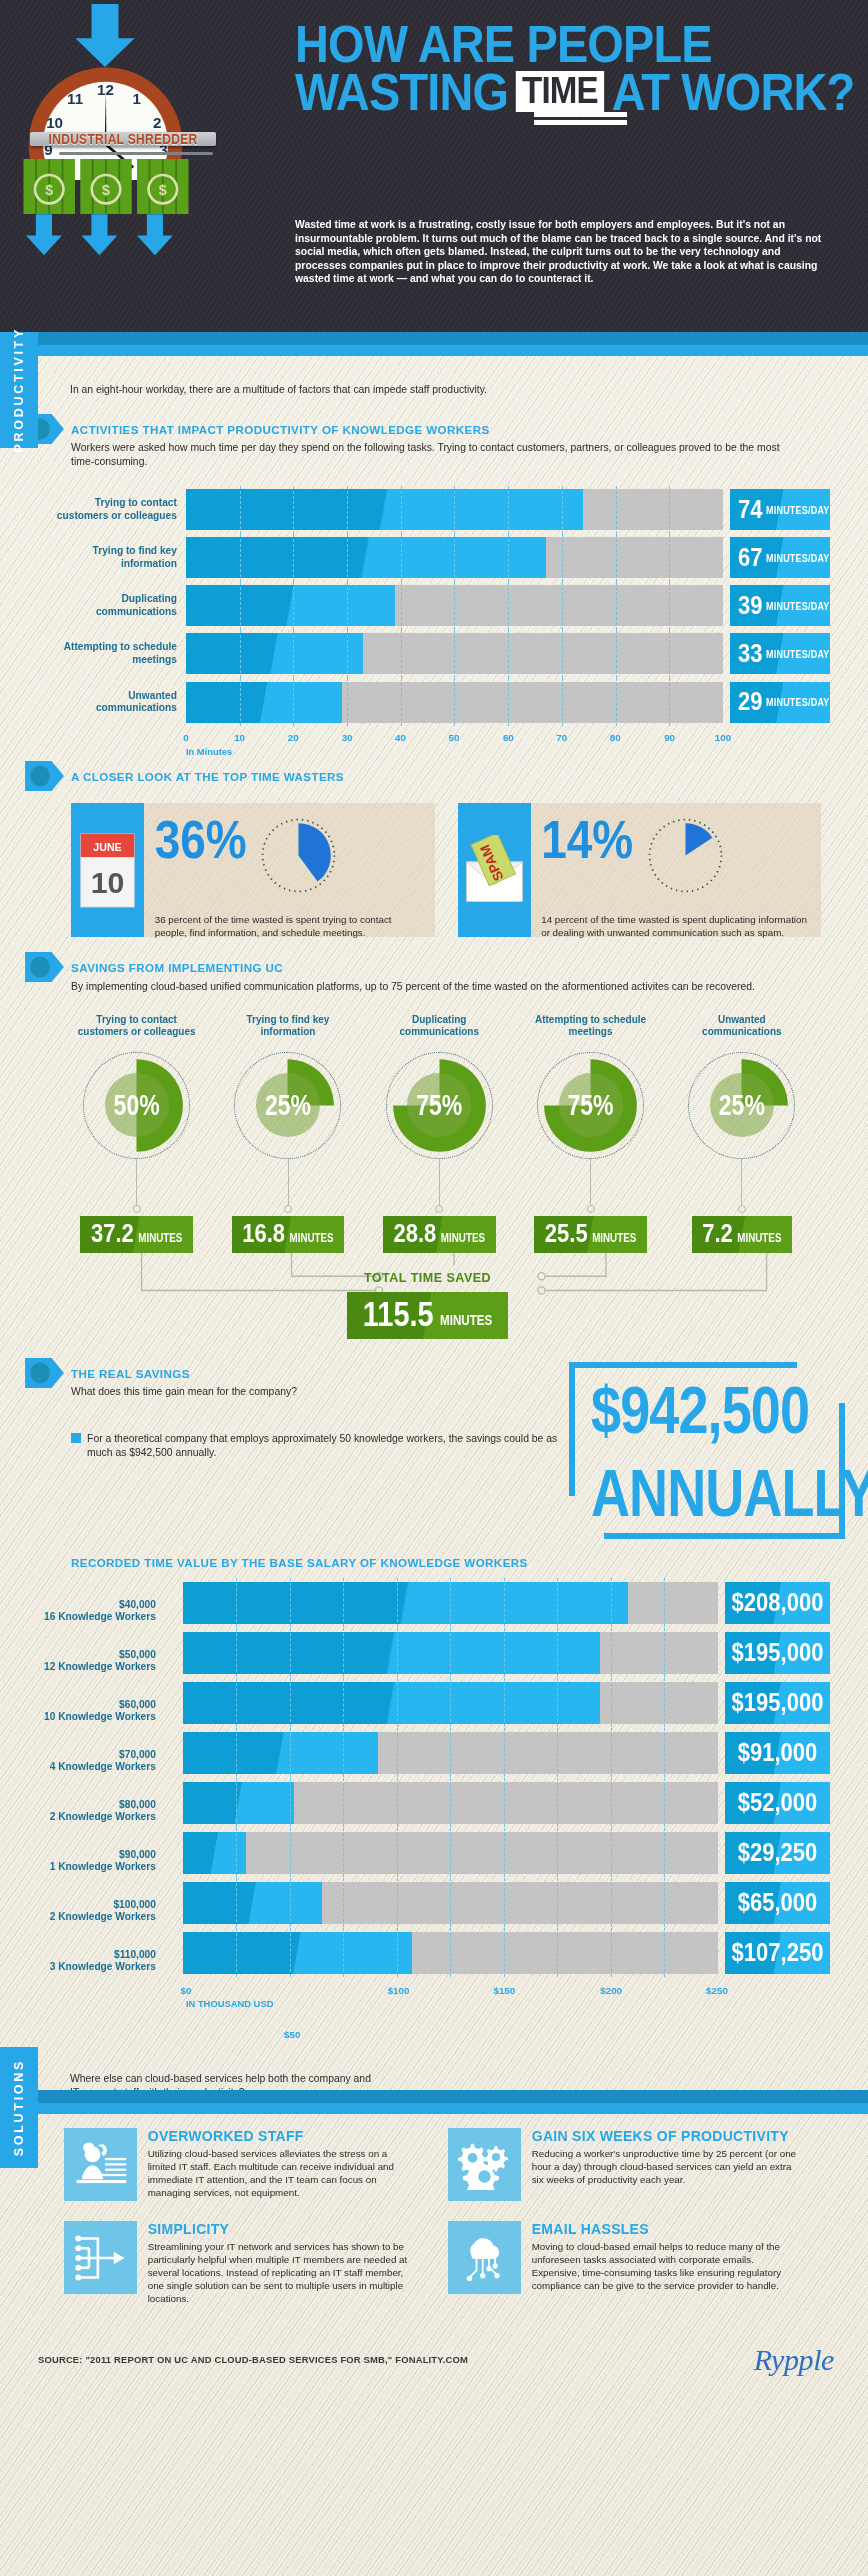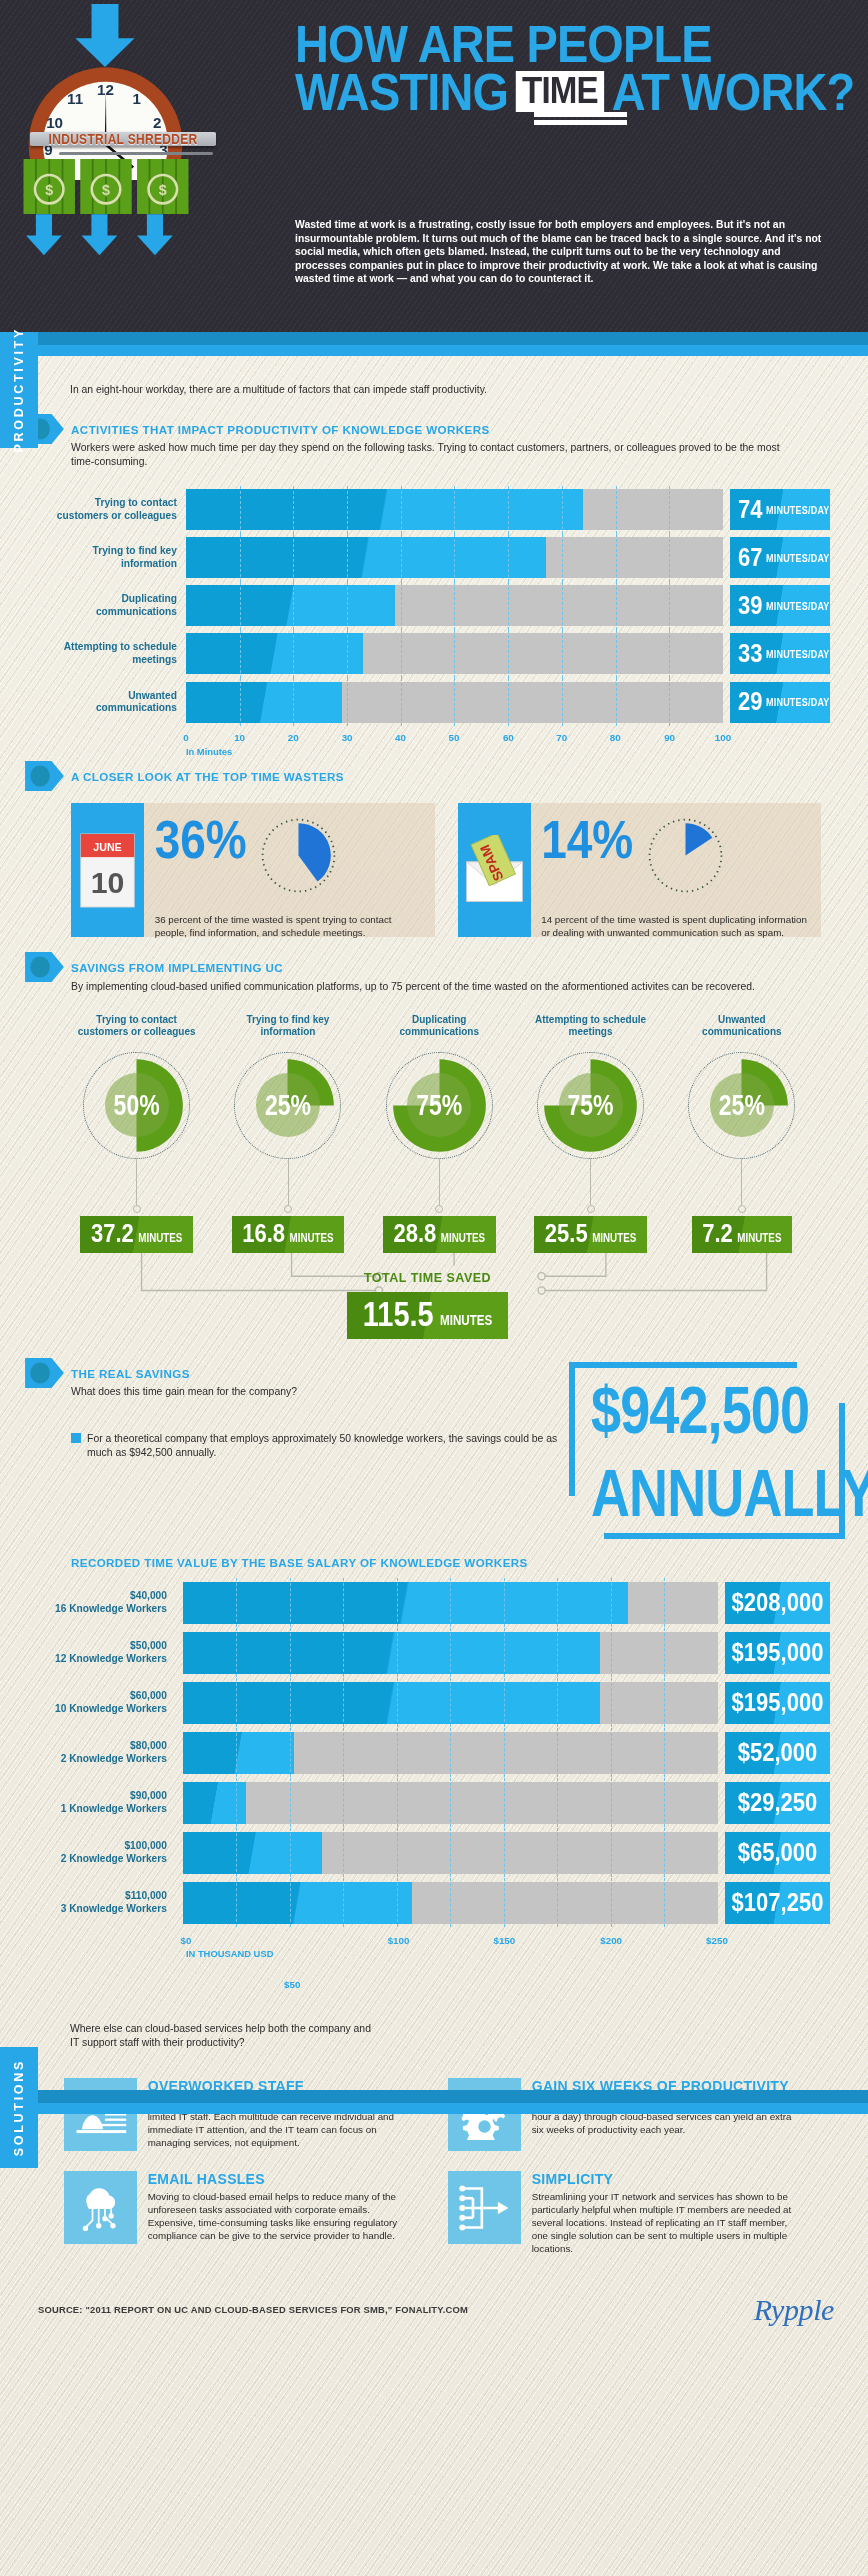--- a/index.html
+++ b/index.html
@@ -242,23 +242,23 @@
     transform:scaleY(1.25); transform-origin:top left;
   }
   .bm-br1{ position:absolute; left:5.4px; top:0; width:228px; height:5.4px; background:#27a7e7;}
   .bm-br2{ position:absolute; left:5.4px; top:0; width:5.4px; height:134px; background:#27a7e7;}
   .bm-br3{ position:absolute; right:5.4px; bottom:0; width:241px; height:6.3px; background:#27a7e7;}
   .bm-br4{ position:absolute; right:5.4px; bottom:0; width:5.4px; height:136px; background:#27a7e7;}
 
   
   .mrow{ display:flex; align-items:stretch; height:42px; margin-bottom:8px;}
   .mlabel{
-    width:165px; flex:0 0 165px; text-align:right; padding-right:16px;
+    width:165px; flex:0 0 165px; text-align:right; padding-right:27px;
     color:#1b6f93; font-size:10.2px; line-height:12.5px; font-weight:bold;
-    display:flex; flex-direction:column; justify-content:center; align-items:flex-end;
+    display:flex; flex-direction:column; justify-content:flex-end; align-items:flex-end;
     font-family:"Liberation Sans Narrow","Liberation Sans",sans-serif;
   }
   .mvalue{
     width:105px; flex:0 0 105px; margin-left:7.1px;
     background:linear-gradient(100deg,#0d9ed6 0%,#0d9ed6 49.5%,#27b6ef 50%,#27b6ef 100%);
     color:#fff; display:flex; align-items:center; justify-content:center;
     font-size:22px; font-weight:bold; transform:scaleY(1); 
     font-family:"Liberation Sans Narrow","Liberation Sans",sans-serif;
   }
   .mvalue span{ transform:scaleY(1.2); }
@@ -850,20 +850,43 @@
                 <i style="left:80%"></i>
                 <i style="left:90%"></i>
               </div>
             </div>
             <div class="mvalue">
               <span>$195,000</span>
             </div>
           </div>
           <div class="mrow">
             <div class="mlabel">
+              <span>$70,000</span>
+              <span>4 Knowledge Workers</span>
+            </div>
+            <div class="bar-track">
+              <div class="bar-fill" style="width:36.4%"></div>
+              <div class="bar-grid">
+                <i style="left:10%"></i>
+                <i style="left:20%"></i>
+                <i style="left:30%"></i>
+                <i style="left:40%"></i>
+                <i style="left:50%"></i>
+                <i style="left:60%"></i>
+                <i style="left:70%"></i>
+                <i style="left:80%"></i>
+                <i style="left:90%"></i>
+              </div>
+            </div>
+            <div class="mvalue">
+              <span>$91,000</span>
+            </div>
+          </div>
+          <div class="mrow">
+            <div class="mlabel">
               <span>$80,000</span>
               <span>2 Knowledge Workers</span>
             </div>
             <div class="bar-track">
               <div class="bar-fill" style="width:20.8%"></div>
               <div class="bar-grid">
                 <i style="left:10%"></i>
                 <i style="left:20%"></i>
                 <i style="left:30%"></i>
                 <i style="left:40%"></i>
@@ -1007,45 +1030,20 @@
               <path d="M42 6 l3 0 l1 4 l4 2 l4-2 l2 3 l-2 4 l2 4 l4 1 l0 3 l-4 1 l-2 4 l2 4 l-2 3 l-4-2 l-4 2 l-1 4 l-3 0 l-1-4 l-4-2 l-4 2 l-2-3 l2-4 l-2-4 l-4-1 l0-3 l4-1 l2-4 l-2-4 l2-3 l4 2 l4-2 z" transform="scale(.82) translate(10,2)"></path>
               <circle cx="44" cy="19" r="4.6" fill="#6ec5e8"></circle>
               <path d="M28 22 l5 0 l1.6 6 l6.4 3 l6-3 l3.5 4.5 l-3 6 l3 6 l6 1.6 l0 5.4 l-6 1.6 l-3 6 l3 6 l-3.5 4.5 l-6-3 l-6.4 3 l-1.6 6 l-5 0 l-1.6-6 l-6.4-3 l-6 3 l-3.5-4.5 l3-6 l-3-6 l-6-1.6 l0-5.4 l6-1.6 l3-6 l-3-6 l3.5-4.5 l6 3 l6.4-3 z" transform="scale(.78) translate(4,6)"></path>
               <circle cx="31" cy="41" r="7" fill="#6ec5e8"></circle>
             </g>
           </svg>
         </div>
         <div>
           <div class="sol-title">GAIN SIX WEEKS OF PRODUCTIVITY</div>
           <div class="sol-text">Reducing a worker's unproductive time by 25 percent (or one hour a day) through cloud-based services can yield an extra six weeks of productivity each year.</div>
-        </div>
-      </div>
-
-      <div class="sol-card">
-        <div class="sol-icon">
-          <svg width="55" height="50" viewBox="0 0 62 56">
-            <path d="M16 24 a9 9 0 0 1 3-12 a12 12 0 0 1 22 2 a8 8 0 0 1 2 15 H18 a8 8 0 0 1-2-5 z" fill="#ffffff"></path>
-            <g stroke="#ffffff" stroke-width="2" fill="none">
-              <path d="M22 29 V42 L14 50"></path>
-              <path d="M29 29 V46"></path>
-              <path d="M36 29 V38 L44 46"></path>
-              <path d="M43 29 V36"></path>
-            </g>
-            <g fill="#ffffff">
-              <circle cx="14" cy="51" r="3"></circle>
-                <circle cx="29" cy="48" r="3"></circle>
-              <circle cx="36" cy="40" r="3"></circle>
-                <circle cx="45" cy="48" r="3"></circle>
-              <circle cx="43" cy="37" r="3"></circle>
-            </g>
-          </svg>
-        </div>
-        <div>
-          <div class="sol-title">EMAIL HASSLES</div>
-          <div class="sol-text">Moving to cloud-based email helps to reduce many of the unforeseen tasks associated with corporate emails. Expensive, time-consuming tasks like ensuring regulatory compliance can be give to the service provider to handle.</div>
         </div>
       </div>
 
       <div class="sol-card">
         <div class="sol-icon">
           <svg width="55" height="50" viewBox="0 0 62 56">
             <g stroke="#ffffff" stroke-width="3" fill="none">
               <path d="M6 6 H28 V50 H6"></path>
               <path d="M6 17 H18"></path>
               <path d="M6 28 H48"></path>
@@ -1062,20 +1060,45 @@
               <path d="M46 21 l12 7 l-12 7 z"></path>
             </g>
           </svg>
         </div>
         <div>
           <div class="sol-title">SIMPLICITY</div>
           <div class="sol-text">Streamlining your IT network and services has shown to be particularly helpful when multiple IT members are needed at several locations. Instead of replicating an IT staff member, one single solution can be sent to multiple users in multiple locations.</div>
         </div>
       </div>
 
+      <div class="sol-card">
+        <div class="sol-icon">
+          <svg width="55" height="50" viewBox="0 0 62 56">
+            <path d="M16 24 a9 9 0 0 1 3-12 a12 12 0 0 1 22 2 a8 8 0 0 1 2 15 H18 a8 8 0 0 1-2-5 z" fill="#ffffff"></path>
+            <g stroke="#ffffff" stroke-width="2" fill="none">
+              <path d="M22 29 V42 L14 50"></path>
+              <path d="M29 29 V46"></path>
+              <path d="M36 29 V38 L44 46"></path>
+              <path d="M43 29 V36"></path>
+            </g>
+            <g fill="#ffffff">
+              <circle cx="14" cy="51" r="3"></circle>
+                <circle cx="29" cy="48" r="3"></circle>
+              <circle cx="36" cy="40" r="3"></circle>
+                <circle cx="45" cy="48" r="3"></circle>
+              <circle cx="43" cy="37" r="3"></circle>
+            </g>
+          </svg>
+        </div>
+        <div>
+          <div class="sol-title">EMAIL HASSLES</div>
+          <div class="sol-text">Moving to cloud-based email helps to reduce many of the unforeseen tasks associated with corporate emails. Expensive, time-consuming tasks like ensuring regulatory compliance can be give to the service provider to handle.</div>
+        </div>
+      </div>
+
     </div>
   </div>
 
   <div style="display:flex;align-items:center;justify-content:space-between;padding:38px 34px 0 38px;">
     <div class="source">SOURCE: "2011 REPORT ON UC AND CLOUD-BASED SERVICES FOR SMB," FONALITY.COM</div>
     <div class="logo">Rypple</div>
   </div>
 
 </div>
 

